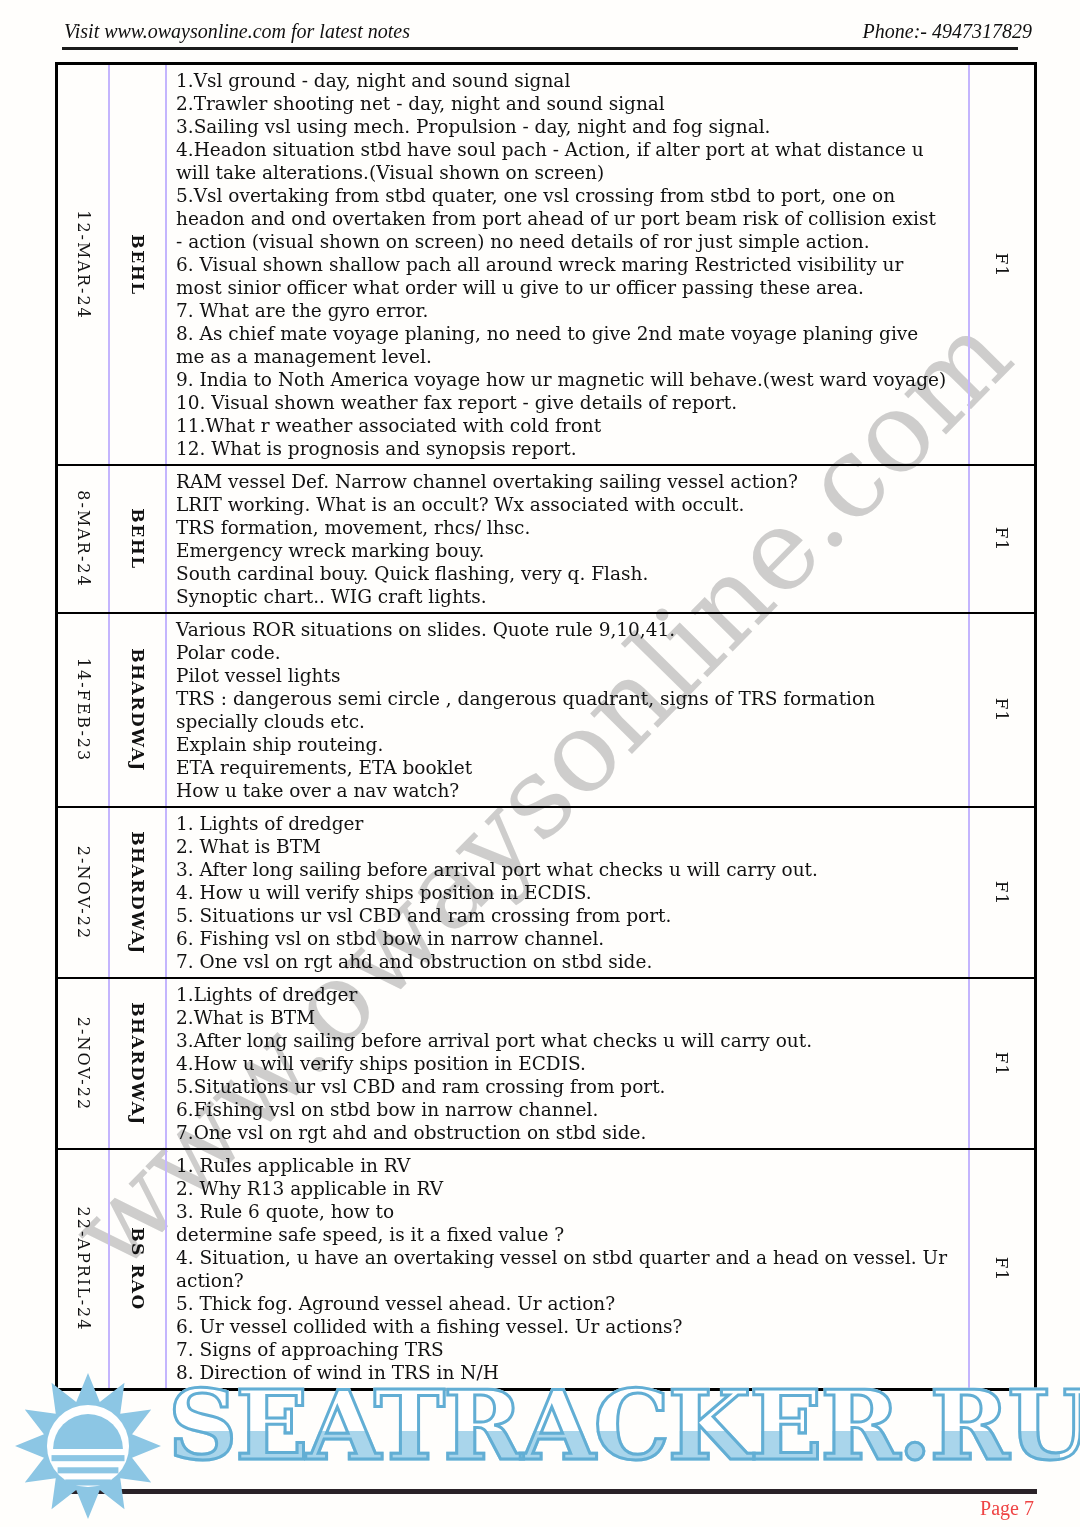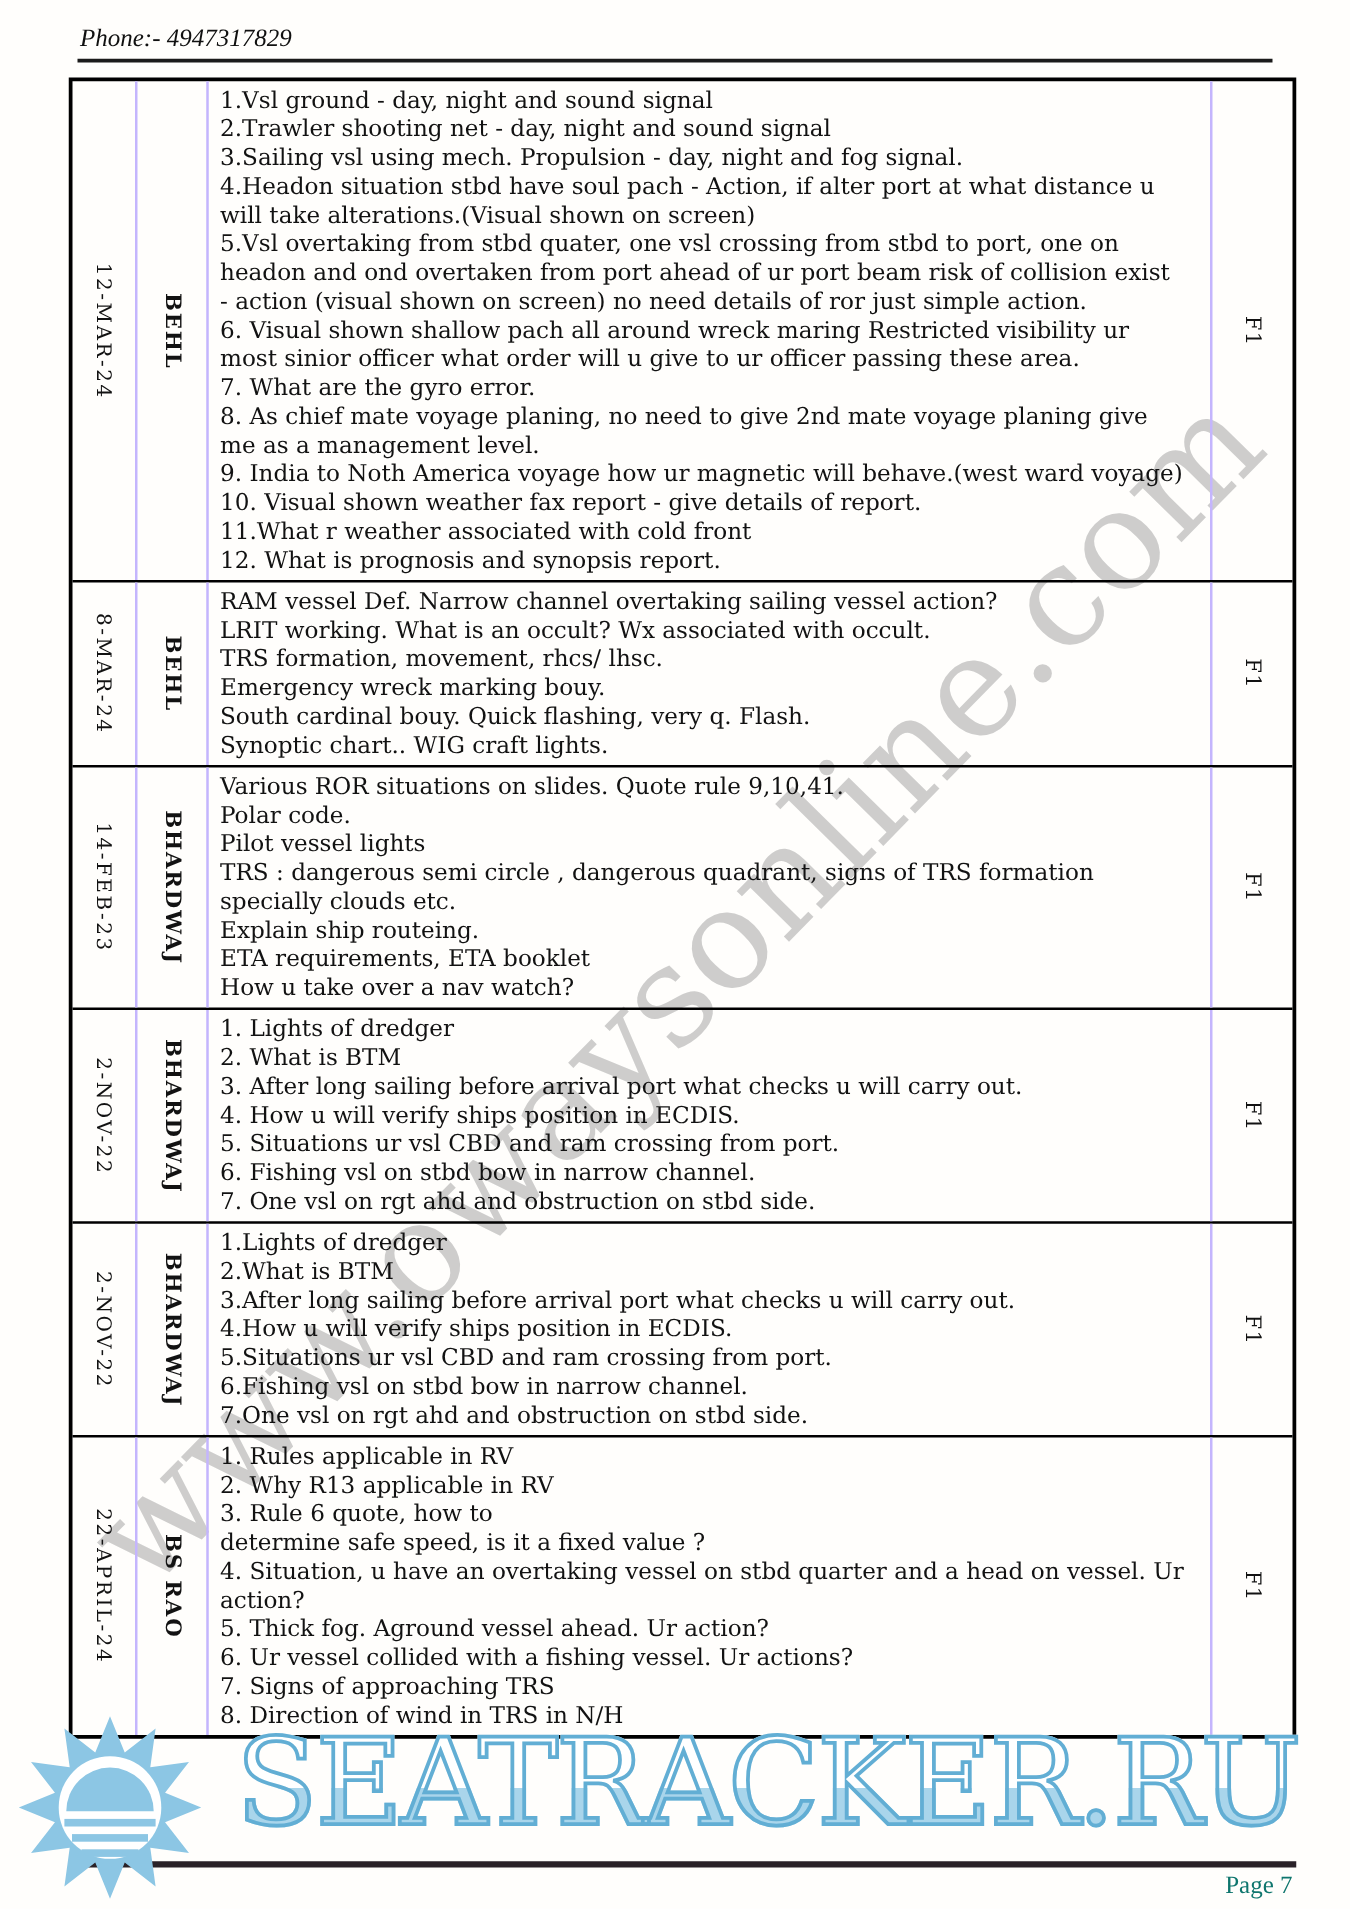--- a/index.html
+++ b/index.html
@@ -53,40 +53,41 @@
   .name  .vtext { font-size:17px; font-weight:bold; letter-spacing:1.5px; }
   .grade .vtext { font-size:17px; letter-spacing:1px; }
 
   
   .bottom-rule {
     position:absolute; top:1489px; left:55px; width:982px; height:5px;
     background:#2a2228; z-index:2;
   }
   .page-num {
     position:absolute; top:1497px; right:46px; z-index:4;
-    font-family:"Liberation Serif", serif; font-size:20px; color:#0f766e;
+    font-family:"Liberation Serif", serif; font-size:20px; color:#ef4444;
   }
   .footer-logo { position:absolute; left:8px; top:1368px; width:1064px; height:156px; z-index:3; }
   .sun { position:absolute; left:4px; top:2px; width:152px; height:152px; }
   .logo-text {
     position:absolute; left:160px; top:-2px; width:892px;
-    text-align:center; white-space:nowrap;
-    font-family:"DejaVu Serif", serif; font-weight:normal;
+    text-align:left; white-space:nowrap;
+    font-family:"DejaVu Serif", serif; font-weight:bold;
     font-size:96px; letter-spacing:-2px; line-height:1.25;
     -webkit-text-stroke:3px #62aed4;
     background:linear-gradient(180deg,#ffffff 0%,#ffffff 54%,#a9d5eb 54%,#a9d5eb 100%);
     -webkit-background-clip:text; background-clip:text; color:transparent;
   }
 </style>
 </head>
 <body>
 
 <div class="page">
 
   <div class="header">
+    <span>Visit www.owaysonline.com for latest notes</span>
     <span>Phone:- 4947317829</span>
   </div>
   <div class="header-rule"></div>
 
   <div class="watermark">www.owaysonline.com</div>
 
   <div class="qtable">
 
     <div class="trow">
       <div class="cell date">

